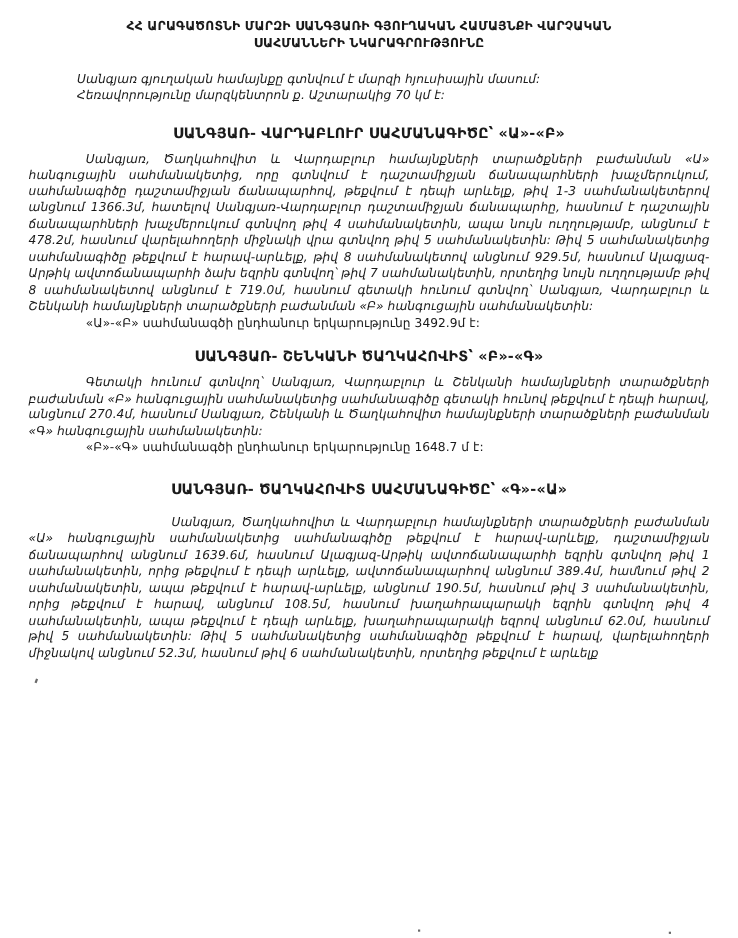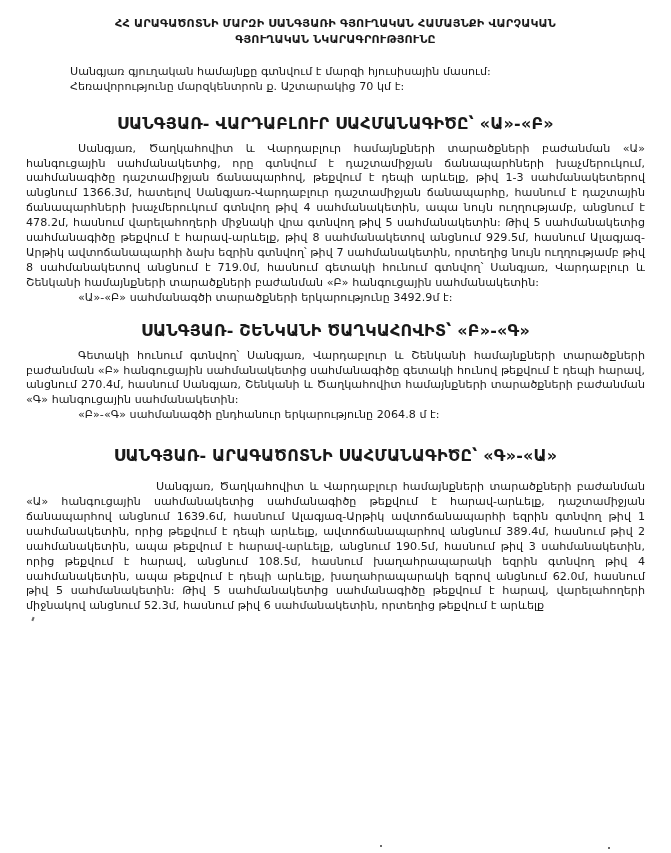--- a/index.html
+++ b/index.html
@@ -37,27 +37,28 @@
   .intro {
     margin-top: 17px;
   }
   p.body-text {
     font-size: 11.1px;
     line-height: 1.345;
     margin: 0;
     text-align: justify;
     text-justify: inter-word;
     letter-spacing: 0.05px;
+    font-style: italic;
   }
   p.indent-2 { text-indent: 44px; }
   p.indent-3 { text-indent: 52px; }
   p.indent-big { text-indent: 130px; }
   .section-heading {
     text-align: center;
-    font-size: 16px;
+    font-size: 13px;
     font-weight: bold;
     letter-spacing: 0.2px;
     margin: 0;
   }
   .gap-sm { height: 9px; }
   .gap-md { height: 15px; }
   .gap-lg { height: 19px; }
   .gap-xl { height: 23px; }
   .sum-line {
     font-size: 11.1px;
@@ -77,50 +78,50 @@
   .mark-c { left: 380px; top: 845px; }
   .mark-d { left: 608px; top: 847px; }
 </style>
 </head>
 <body>
 
 <div class="page">
 
   <h1 class="doc-title">
     <span class="t-line">ՀՀ ԱՐԱԳԱԾՈՏՆԻ ՄԱՐԶԻ ՍԱՆԳՅԱՌԻ ԳՅՈՒՂԱԿԱՆ ՀԱՄԱՅՆՔԻ ՎԱՐՉԱԿԱՆ</span>
-    <span class="t-line">ԳՅՈՒՂԱԿԱՆ ՆԿԱՐԱԳՐՈՒԹՅՈՒՆԸ</span>
+    <span class="t-line">ՍԱՀՄԱՆՆԵՐԻ ՆԿԱՐԱԳՐՈՒԹՅՈՒՆԸ</span>
   </h1>
 
   <div class="intro">
     <p class="body-text indent-2">Սանգյառ գյուղական համայնքը գտնվում է մարզի հյուսիսային մասում:</p>
     <p class="body-text indent-2">Հեռավորությունը  մարզկենտրոն ք. Աշտարակից 70  կմ է:</p>
   </div>
 
   <div class="gap-lg"></div>
 
   <section>
     <h2 class="section-heading">ՍԱՆԳՅԱՌ- ՎԱՐԴԱԲԼՈՒՐ ՍԱՀՄԱՆԱԳԻԾԸ՝ «Ա»-«Բ»</h2>
     <div class="gap-sm"></div>
     <p class="body-text indent-3">Սանգյառ, Ծաղկահովիտ և Վարդաբլուր համայնքների տարածքների բաժանման «Ա» հանգուցային սահմանակետից, որը գտնվում է դաշտամիջյան ճանապարհների խաչմերուկում, սահմանագիծը դաշտամիջյան ճանապարհով, թեքվում է դեպի արևելք, թիվ 1-3 սահմանակետերով անցնում 1366.3մ, հատելով Սանգյառ-Վարդաբլուր դաշտամիջյան ճանապարհը, հասնում է դաշտային ճանապարհների խաչմերուկում գտնվող թիվ 4 սահմանակետին, ապա  նույն ուղղությամբ, անցնում է 478.2մ, հասնում  վարելահողերի միջնակի վրա գտնվող թիվ 5 սահմանակետին: Թիվ 5 սահմանակետից սահմանագիծը թեքվում է հարավ-արևելք, թիվ 8 սահմանակետով անցնում 929.5մ, հասնում Ալագյազ-Արթիկ ավտոճանապարհի ձախ եզրին գտնվող՝ թիվ 7 սահմանակետին, որտեղից նույն ուղղությամբ թիվ 8 սահմանակետով անցնում է 719.0մ, հասնում գետակի հունում գտնվող՝ Սանգյառ, Վարդաբլուր և Շենկանի համայնքների տարածքների բաժանման «Բ» հանգուցային սահմանակետին:</p>
-    <p class="sum-line">«Ա»-«Բ» սահմանագծի տարածքների երկարությունը 3492.9մ է:</p>
+    <p class="sum-line">«Ա»-«Բ» սահմանագծի ընդհանուր երկարությունը 3492.9մ է:</p>
   </section>
 
   <div class="gap-md"></div>
 
   <section>
     <h2 class="section-heading">ՍԱՆԳՅԱՌ- ՇԵՆԿԱՆԻ ԾԱՂԿԱՀՈՎԻՏ՝  «Բ»-«Գ»</h2>
     <div class="gap-sm"></div>
     <p class="body-text indent-3">Գետակի հունում գտնվող՝   Սանգյառ, Վարդաբլուր և Շենկանի համայնքների տարածքների բաժանման «Բ» հանգուցային սահմանակետից սահմանագիծը գետակի հունով թեքվում է դեպի հարավ, անցնում 270.4մ, հասնում Սանգյառ, Շենկանի և Ծաղկահովիտ համայնքների տարածքների բաժանման «Գ» հանգուցային սահմանակետին:</p>
-    <p class="sum-line">«Բ»-«Գ» սահմանագծի  ընդհանուր երկարությունը 2064.8 մ է:</p>
+    <p class="sum-line">«Բ»-«Գ» սահմանագծի  ընդհանուր երկարությունը 1648.7 մ է:</p>
   </section>
 
   <div class="gap-xl"></div>
 
   <section>
-    <h2 class="section-heading">ՍԱՆԳՅԱՌ- ԱՐԱԳԱԾՈՏՆԻ ՍԱՀՄԱՆԱԳԻԾԸ՝ «Գ»-«Ա»</h2>
+    <h2 class="section-heading">ՍԱՆԳՅԱՌ- ԾԱՂԿԱՀՈՎԻՏ ՍԱՀՄԱՆԱԳԻԾԸ՝ «Գ»-«Ա»</h2>
     <div class="gap-md"></div>
     <p class="body-text indent-big">Սանգյառ,  Ծաղկահովիտ  և  Վարդաբլուր  համայնքների  տարածքների բաժանման «Ա» հանգուցային սահմանակետից սահմանագիծը թեքվում է հարավ-արևելք, դաշտամիջյան  ճանապարհով  անցնում  1639.6մ,  հասնում   Ալագյազ-Արթիկ ավտոճանապարհի եզրին գտնվող թիվ 1 սահմանակետին, որից թեքվում է դեպի արևելք, ավտոճանապարհով անցնում 389.4մ, հասնում թիվ 2 սահմանակետին, ապա թեքվում է հարավ-արևելք, անցնում 190.5մ, հասնում թիվ 3 սահմանակետին, որից թեքվում է հարավ, անցնում 108.5մ, հասնում խաղահրապարակի եզրին գտնվող թիվ 4 սահմանակետին, ապա թեքվում է դեպի արևելք, խաղահրապարակի եզրով անցնում 62.0մ, հասնում թիվ 5 սահմանակետին: Թիվ 5 սահմանակետից սահմանագիծը թեքվում է հարավ, վարելահողերի միջնակով անցնում 52.3մ, հասնում թիվ 6 սահմանակետին, որտեղից թեքվում է արևելք</p>
   </section>
 
   <span class="stray-mark mark-a"></span>
   <span class="stray-mark mark-b"></span>
   <span class="stray-mark mark-c"></span>
   <span class="stray-mark mark-d"></span>
 
 </div>

